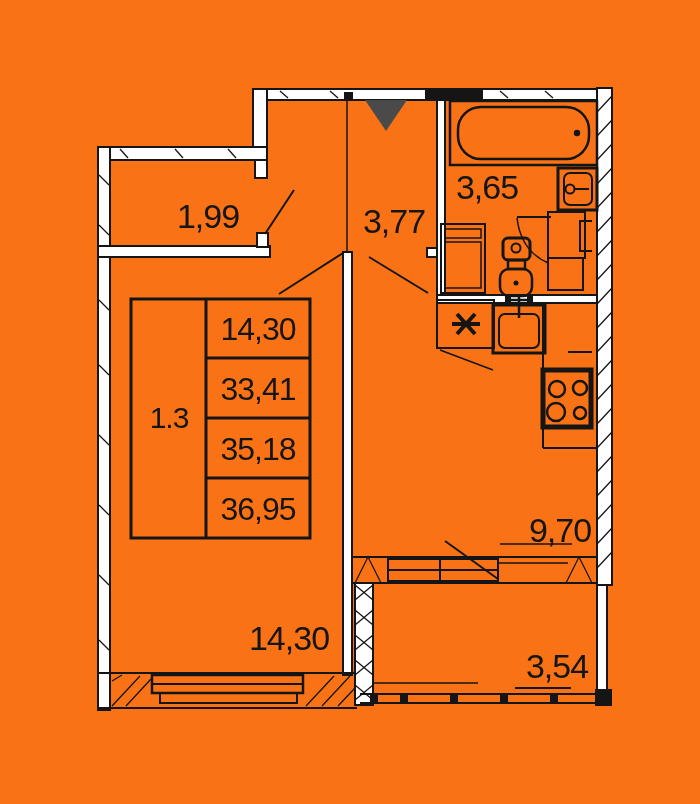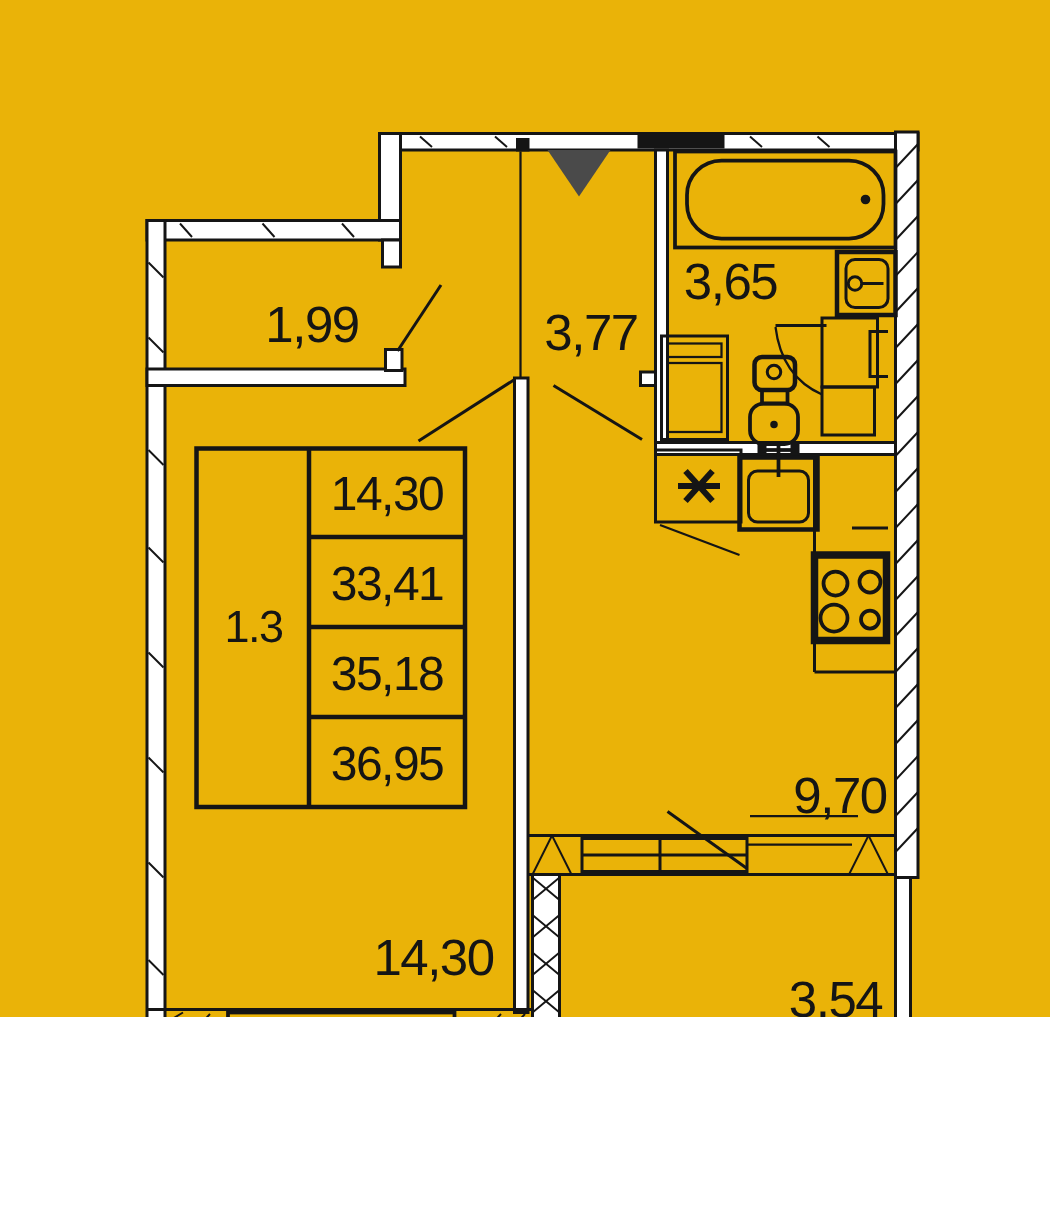--- a/index.html
+++ b/index.html
@@ -1,16 +1,16 @@
 <!DOCTYPE html>
 <html><head>
 <meta charset="utf-8">
 <style>
   html,body{margin:0;padding:0;background:#ffffff;}
-  .page{width:700px;height:678px;position:relative;background:#eab308;overflow:hidden;}
+  .page{width:700px;height:804px;position:relative;background:#f97316;overflow:hidden;}
   svg{position:absolute;left:0;top:0;}
   text{font-family:"Liberation Sans","DejaVu Sans",sans-serif;fill:#151515;letter-spacing:-1px;}
   .room-label{font-size:34px;}
   .stamp-label{font-size:32px;}
   .stamp-code{font-size:30px;}
   .wall{fill:#ffffff;stroke:#151515;stroke-width:2;}
   .solid{fill:#151515;stroke:none;}
   .fix2{fill:none;stroke:#151515;stroke-width:2;}
   .fix25{fill:none;stroke:#151515;stroke-width:2.5;}
   .fix3{fill:none;stroke:#151515;stroke-width:3;}

